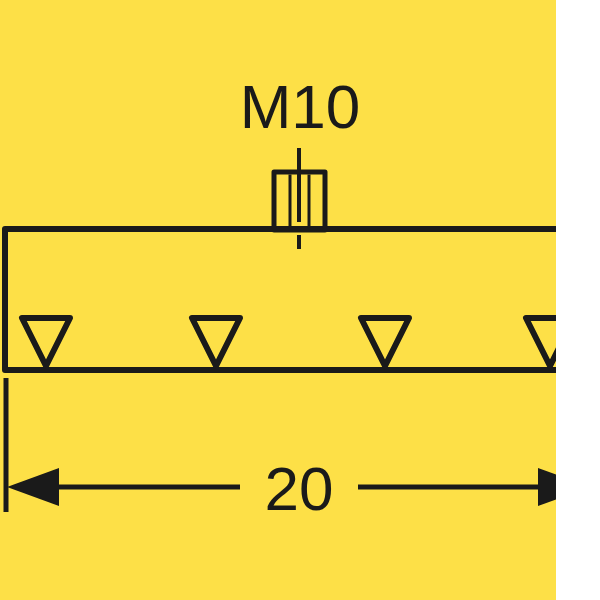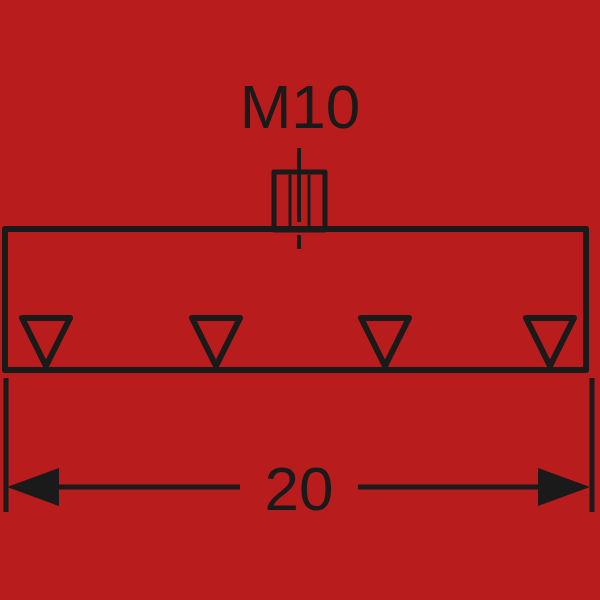--- a/index.html
+++ b/index.html
@@ -6,23 +6,23 @@
   html, body {
     margin: 0;
     padding: 0;
     background: #ffffff;
   }
   body {
     font-family: "Liberation Sans", sans-serif;
   }
   #drawing-root {
     position: relative;
-    width: 600px;
+    width: 556px;
     height: 600px;
-    background: #b91c1c;
+    background: #fde047;
     overflow: hidden;
   }
   #drawing-svg {
     position: absolute;
     top: 0;
     left: 0;
     width: 600px;
     height: 600px;
     display: block;
   }

